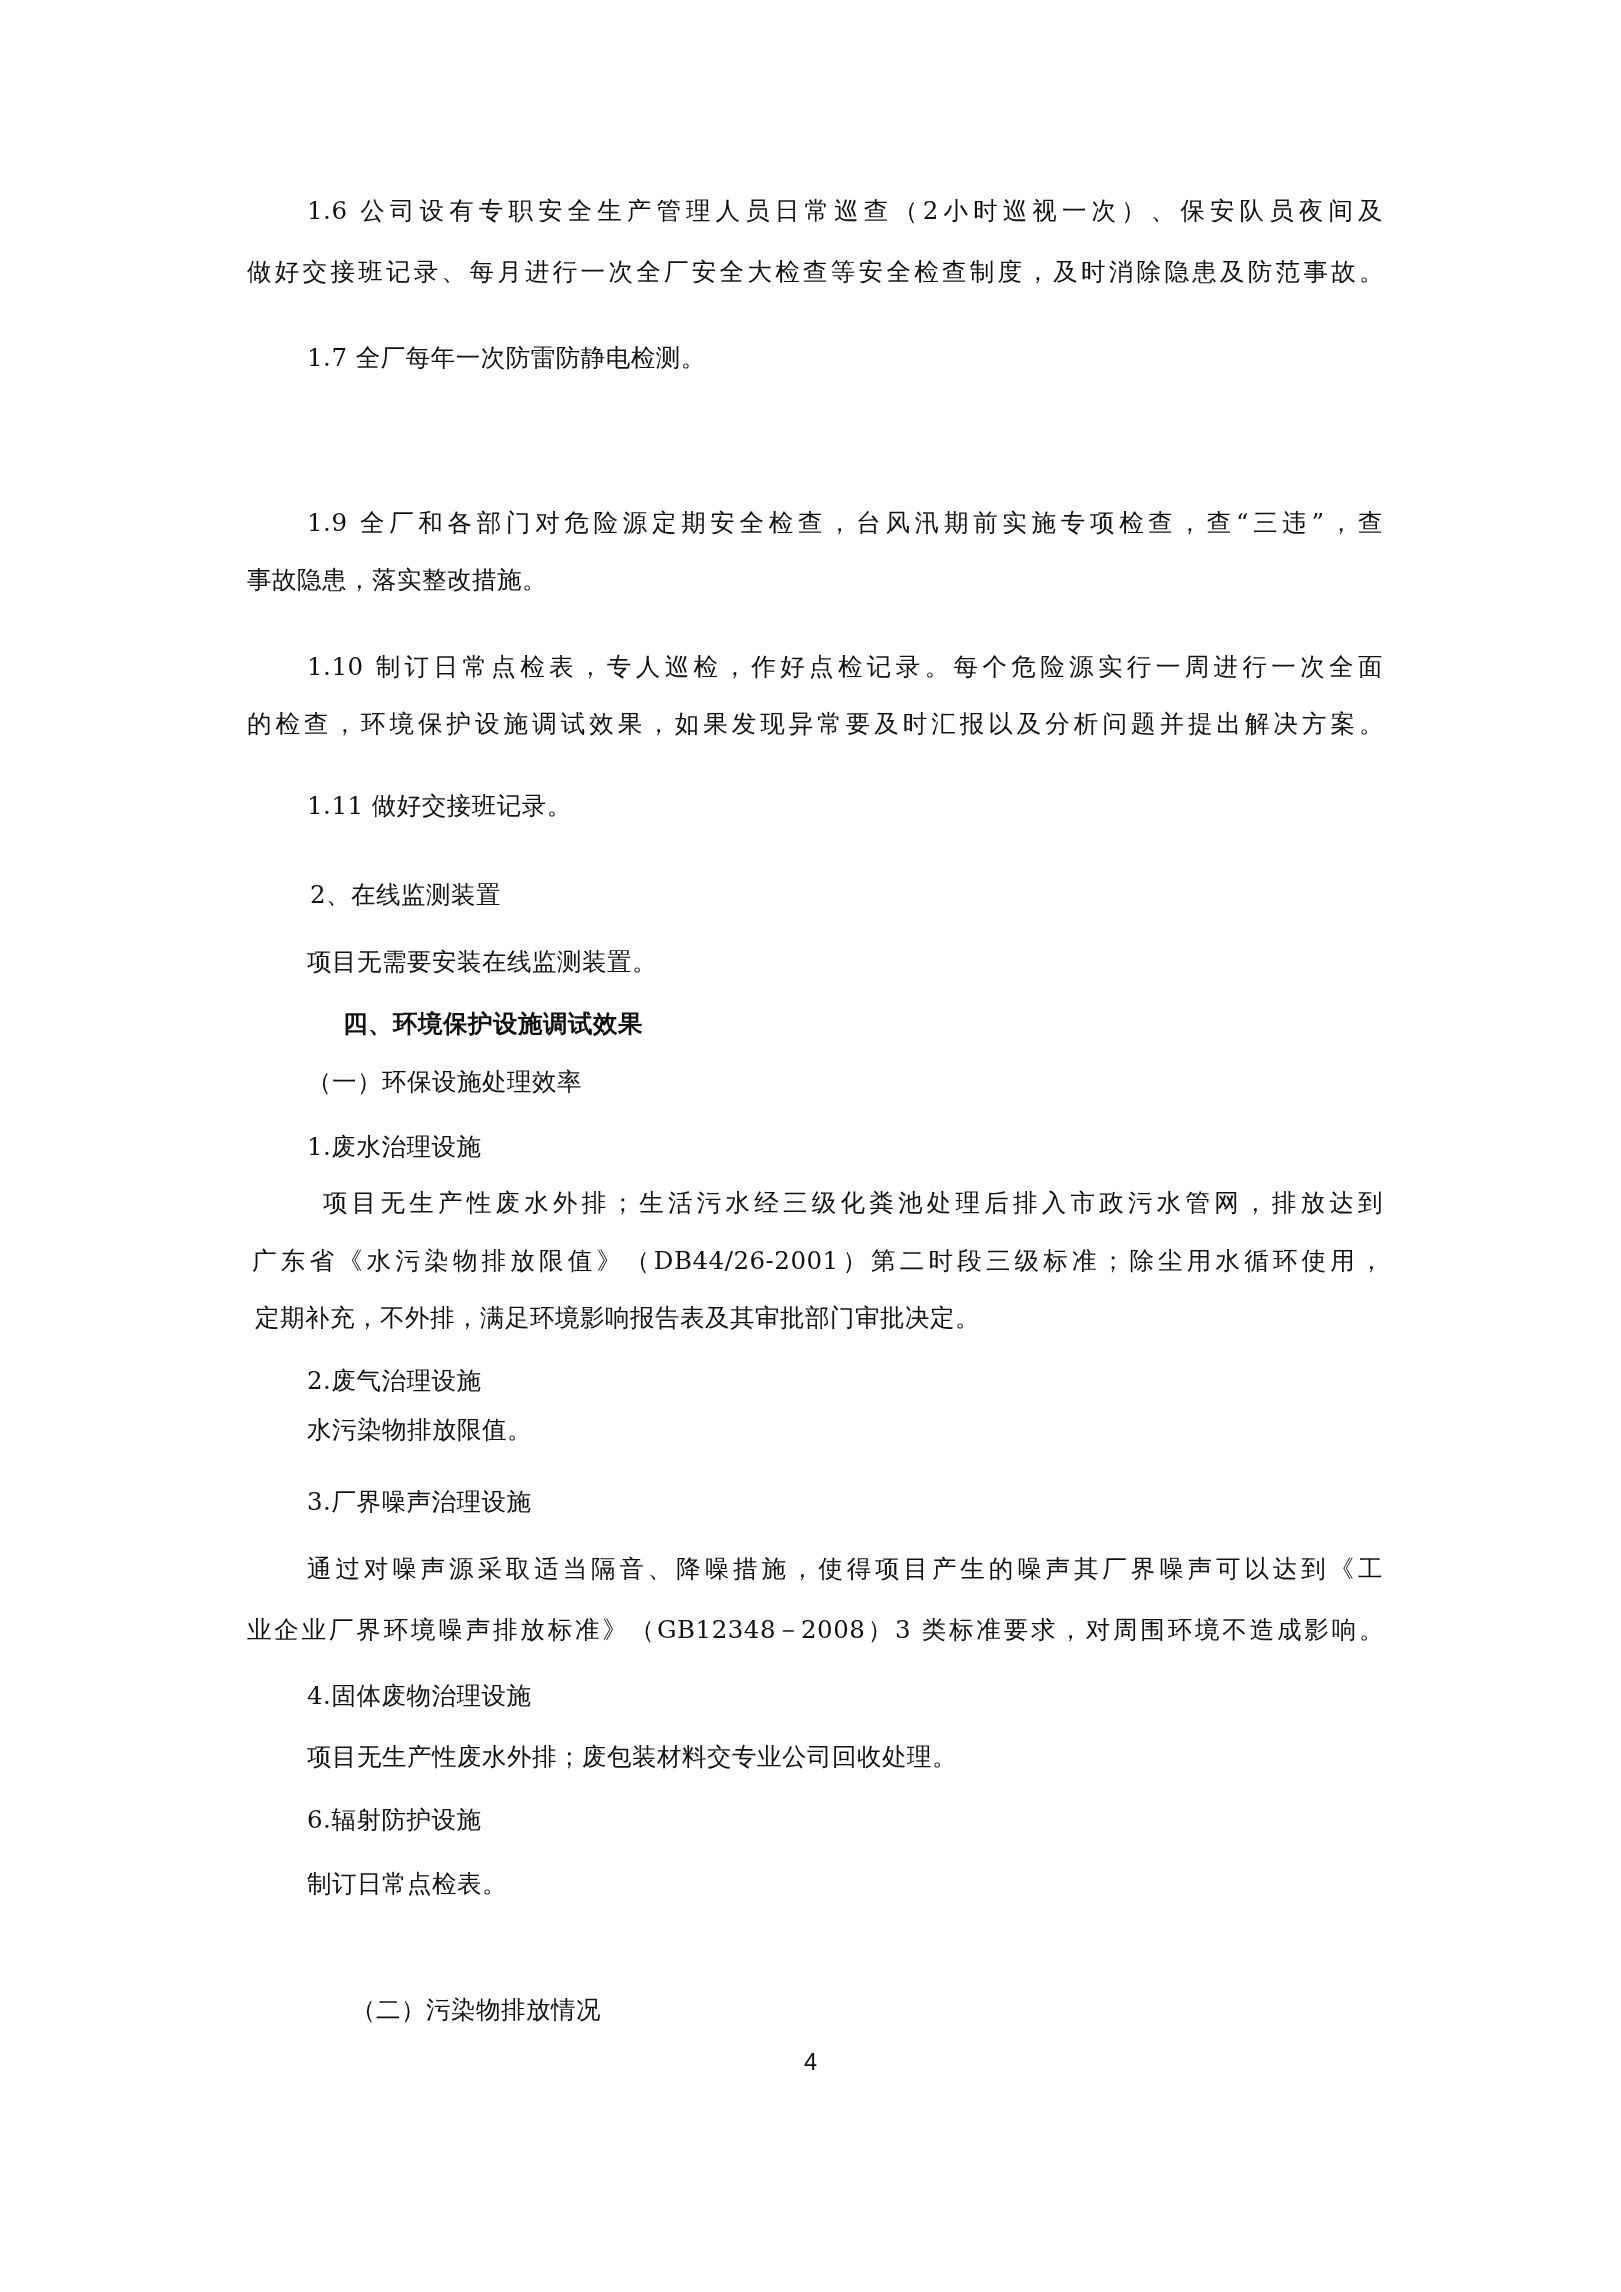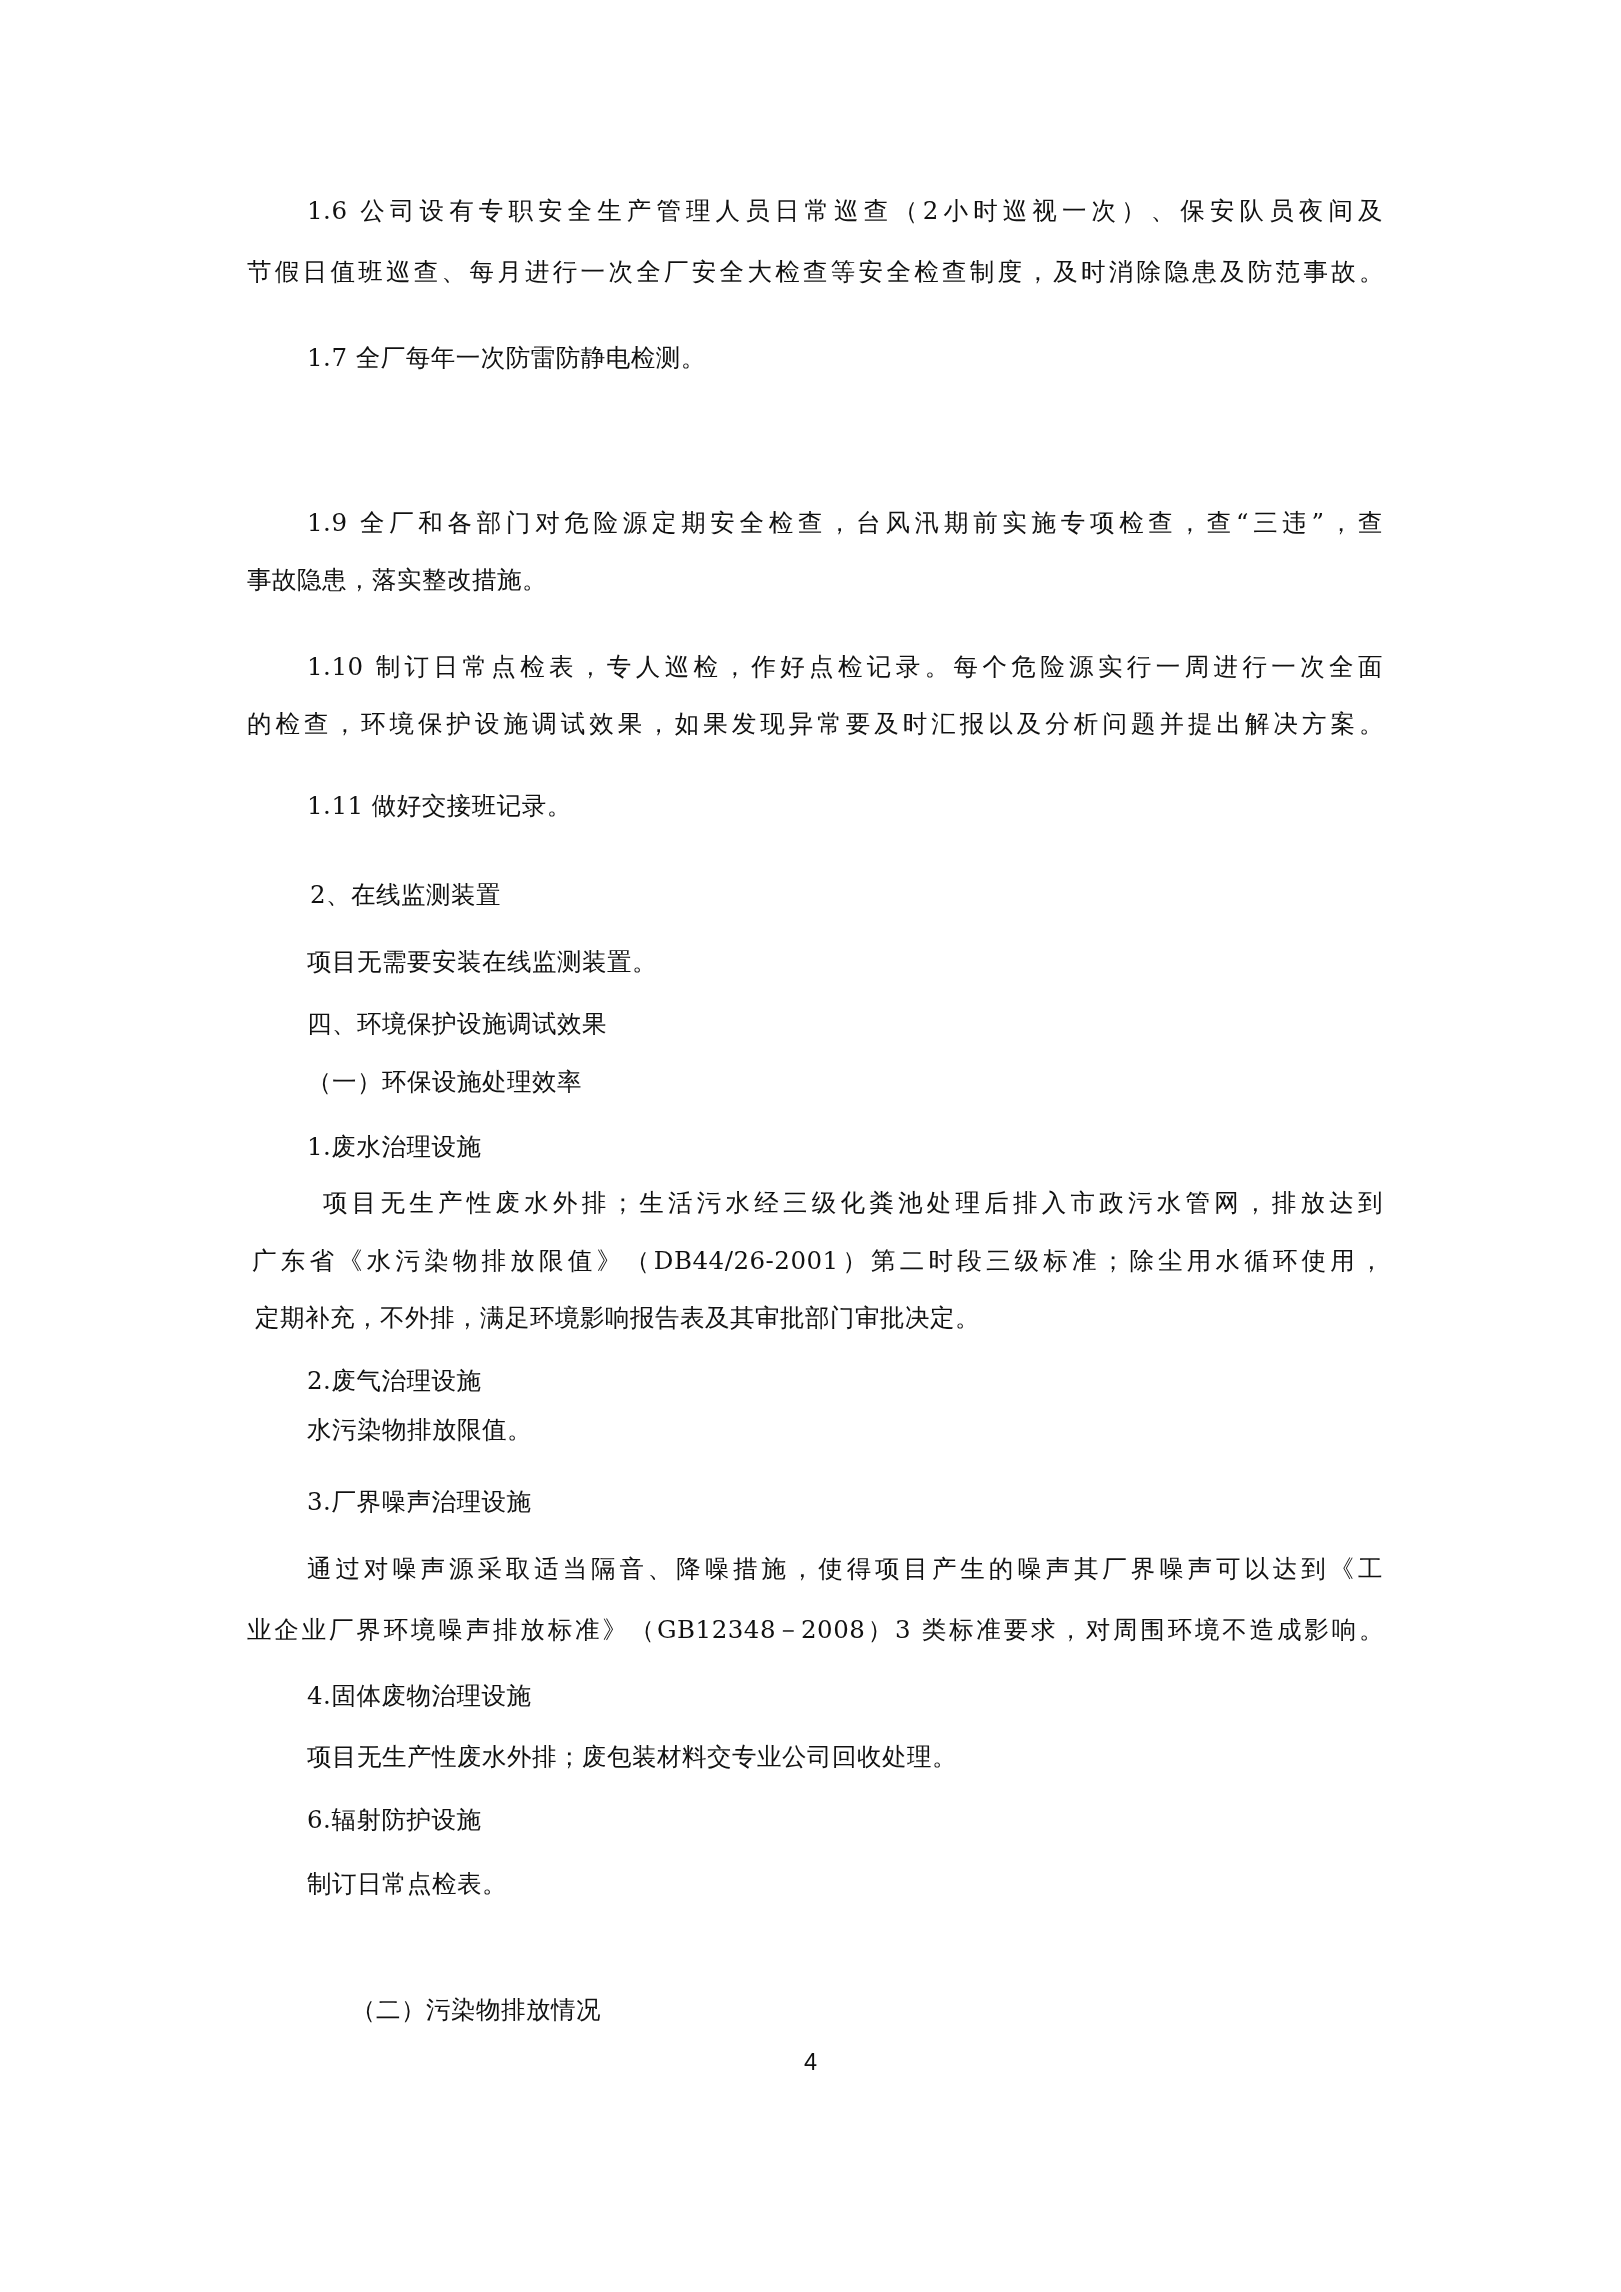--- a/index.html
+++ b/index.html
@@ -1,30 +1,30 @@
 <!DOCTYPE html>
 <html><head>
 <meta charset="utf-8">
 <style>
   html, body { margin:0; padding:0; background:#ffffff; }
   body { width:1621px; height:2293px; position:relative; overflow:hidden;
          font-family: "DejaVu Serif", "Liberation Serif", serif; color:#111; }
   .page { position:absolute; left:0; top:0; width:1621px; height:2005px; background:#fff; }
   .ln { position:absolute; font-size:24.5px; line-height:31px; white-space:nowrap; letter-spacing:0.5px; }
   .just { width:1137px; text-align:justify; text-align-last:justify; }
-  .bold { font-weight:normal; font-family: "DejaVu Sans", "Liberation Sans", sans-serif; }
+  .bold { font-weight:bold; font-family: "DejaVu Sans", "Liberation Sans", sans-serif; margin-left: 36px; }
   .pnum { position:absolute; font-size:23.5px; font-family:"Liberation Sans", sans-serif; }
 </style>
 </head>
 <body>
 
 <div class="page">
 
   <div class="ln just" style="left:307px; top:195px; width:1076px;">1.6 公司设有专职安全生产管理人员日常巡查（2小时巡视一次）、保安队员夜间及</div>
-  <div class="ln just" style="left:247px; top:256px; width:1137px;">节假日值班巡查、每月进行一次全厂安全大检查等安全检查制度，及时消除隐患及防范事故。</div>
+  <div class="ln just" style="left:247px; top:256px; width:1137px;">做好交接班记录、每月进行一次全厂安全大检查等安全检查制度，及时消除隐患及防范事故。</div>
 
   <div class="ln" style="left:307px; top:342px;">1.7 全厂每年一次防雷防静电检测。</div>
 
 
   <div class="ln just" style="left:307px; top:507px; width:1076px;">1.9 全厂和各部门对危险源定期安全检查，台风汛期前实施专项检查，查“三违”，查</div>
   <div class="ln" style="left:247px; top:564px;">事故隐患，落实整改措施。</div>
 
   <div class="ln just" style="left:307px; top:651px; width:1076px;">1.10 制订日常点检表，专人巡检，作好点检记录。每个危险源实行一周进行一次全面</div>
   <div class="ln just" style="left:247px; top:708px; width:1137px;">的检查，环境保护设施调试效果，如果发现异常要及时汇报以及分析问题并提出解决方案。</div>
 

